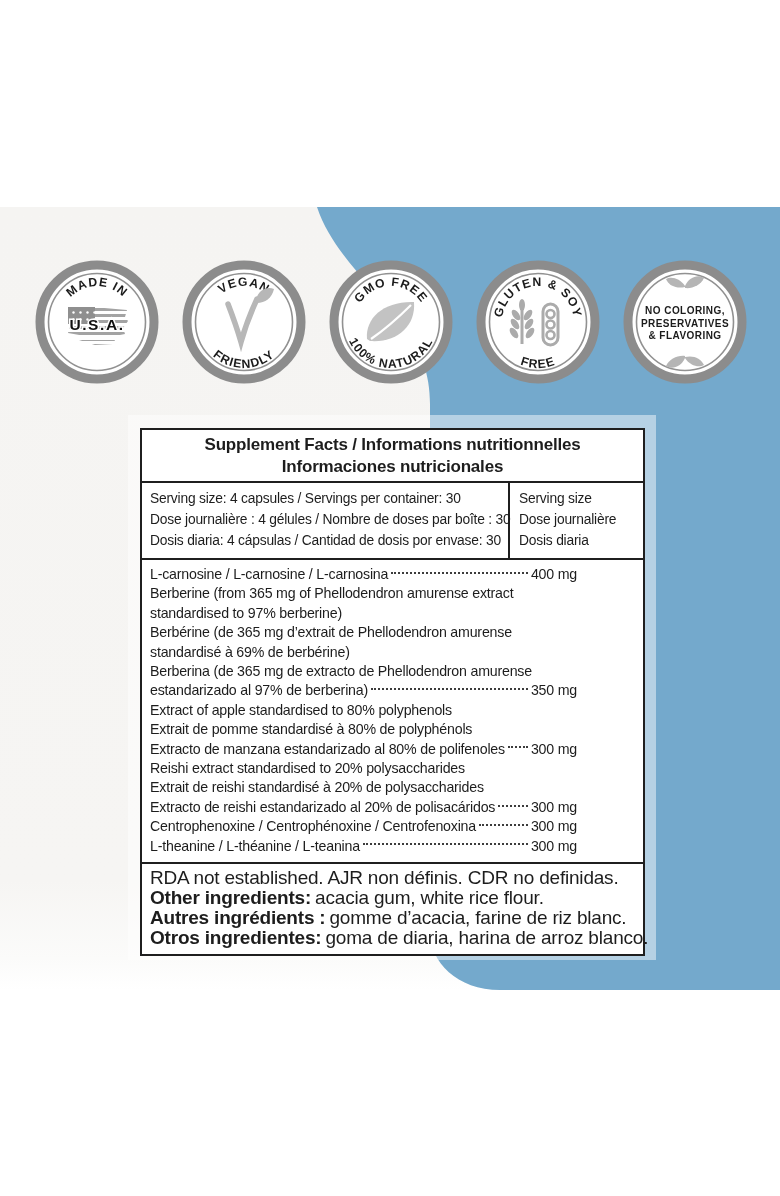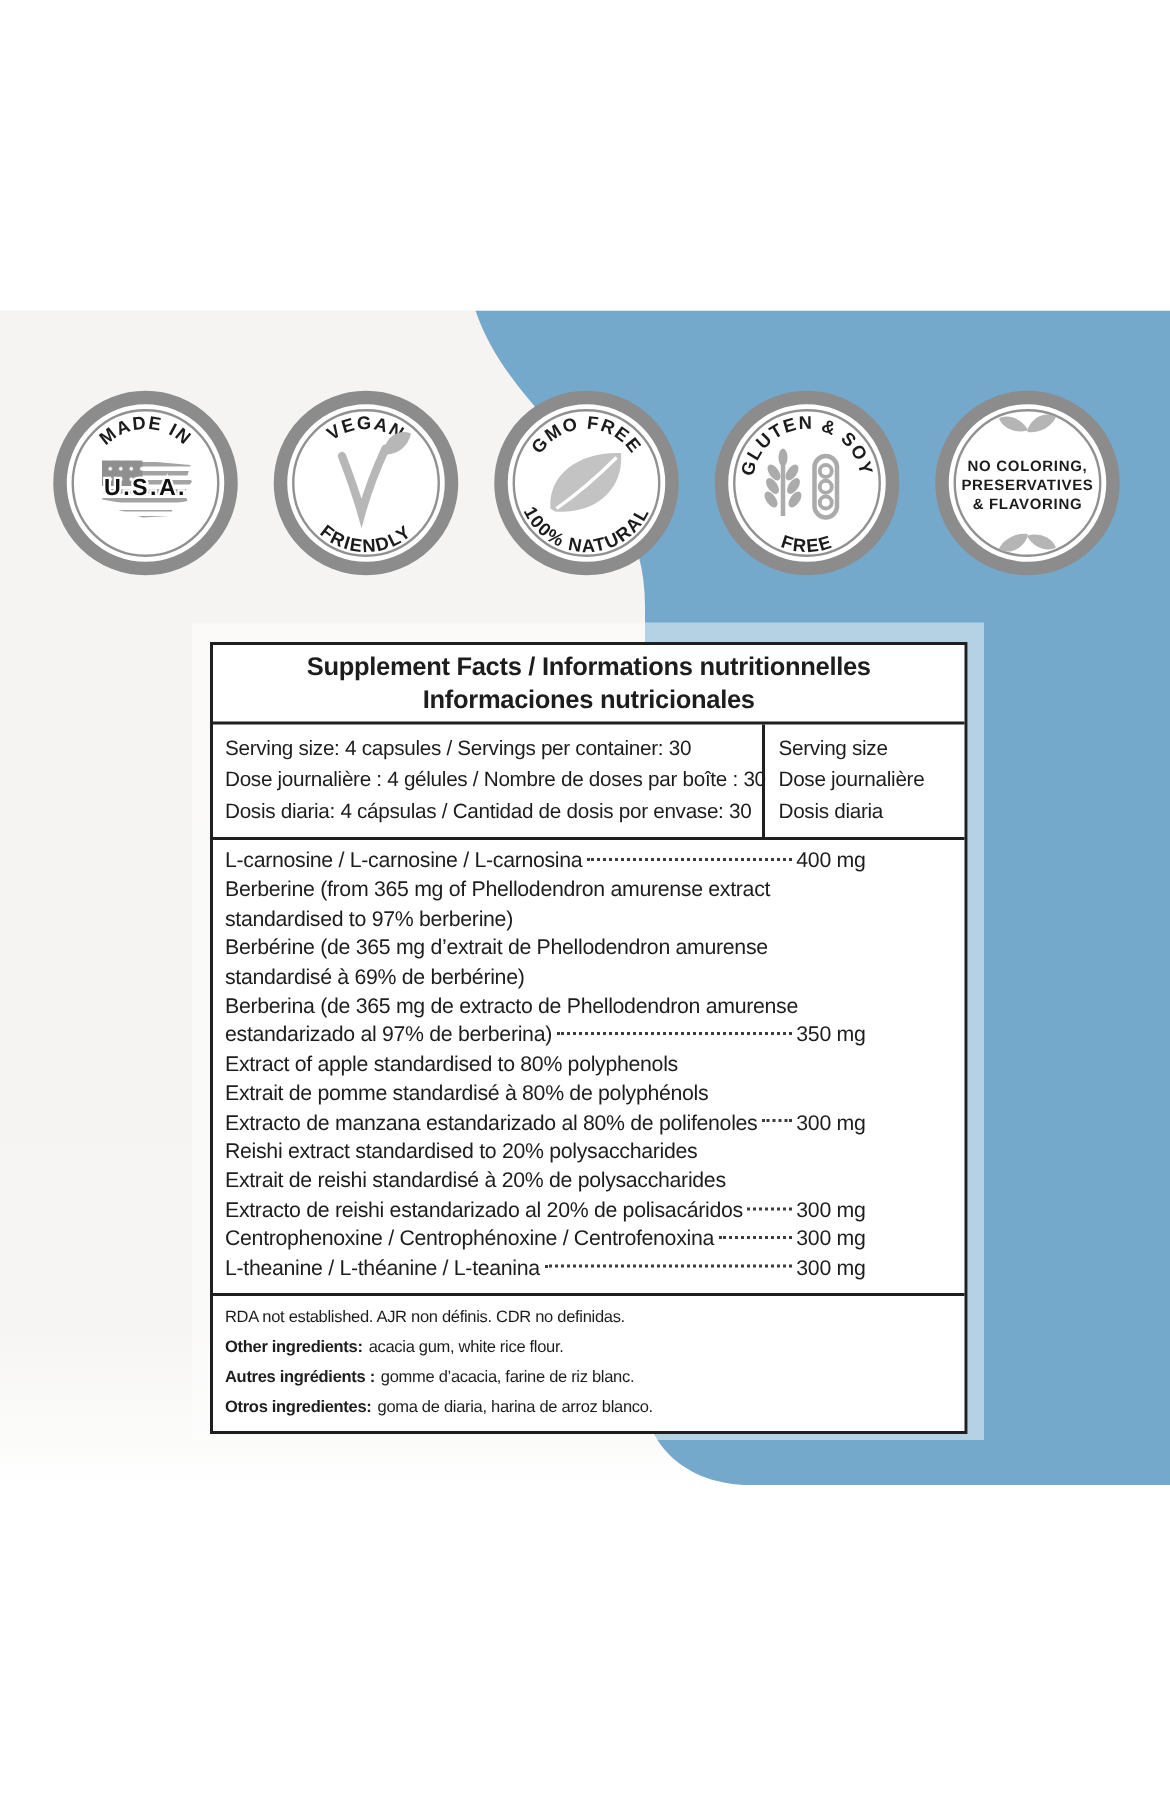--- a/index.html
+++ b/index.html
@@ -43,21 +43,21 @@
   .serving-left { width:368px; border-right:2px solid #1f1f1f; padding:5px 2px 7px 8px; }
   .serving-right { flex:1; padding:5px 2px 7px 9px;border-radius:19px; }
   .serving-line { line-height:21px; white-space:nowrap; }
 
   .ingredients { padding:5px 66px 6px 8px; border-bottom:2px solid #1f1f1f; font-size:14.2px; }
   .ing-line { display:flex; align-items:center; line-height:19.4px; }
   .ing-text { white-space:nowrap; }
   .leader { flex:1 1 auto; min-width:12px; border-bottom:2.2px dotted #3c3c3c; margin:0 3px 4px 3px; }
   .amount { white-space:nowrap; }
 
-  .facts-footer { padding:4px 8px 6px; font-size:11px; }
+  .facts-footer { padding:4px 8px 6px; font-size:19px; }
   .foot-line { line-height:20px; white-space:nowrap; }
   .foot-label { font-weight:bold; margin-right:4px;margin-top:20px; }
 </style>
 </head>
 <body>
 
 <div class="page">
 
   <div class="hero">
     <svg class="blue-shape" width="780" height="783" viewBox="0 0 780 783" preserveAspectRatio="none">

